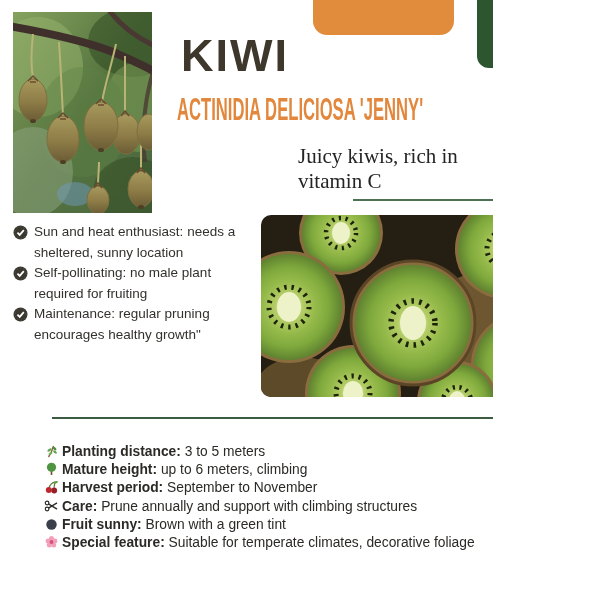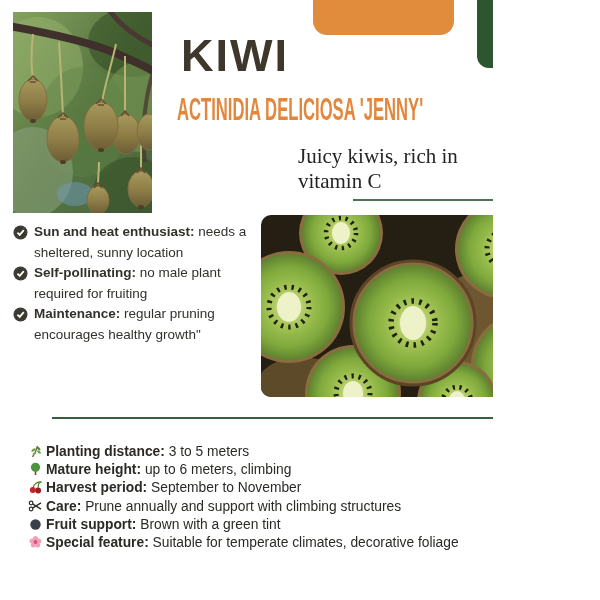--- a/index.html
+++ b/index.html
@@ -22,31 +22,31 @@
             color:#E2873B;white-space:nowrap;transform:scaleX(.52);transform-origin:0 0;}
   .tagline{left:298px;top:144px;font-family:"Liberation Serif",serif;font-size:21px;color:#242424;}
   .tagline-underline{left:353px;top:199px;width:184px;height:2px;background:#4d7153;}
 
   
   .features{left:13px;top:222px;width:243px;margin:0;padding:0;list-style:none;
             font-size:13.5px;line-height:20.5px;color:#33312C;}
   .features li{position:relative;padding-left:21px;}
   .check{position:absolute;left:0;top:3px;width:15px;height:15px;}
   .check svg{display:block;width:100%;height:100%;}
-  .features b{font-weight:bold;}
+  .features b{font-weight:normal;}
 
   
   .photo-right{left:261px;top:215px;width:322px;height:182px;border-radius:10px;overflow:hidden;}
   .photo-right svg{display:block;width:100%;height:100%;}
 
   
   .divider{left:52px;top:417px;width:482px;height:2px;background:#3C5C41;}
   .tips-heading{left:52px;top:422px;width:482px;text-align:center;
                 font-size:15.5px;font-weight:bold;color:#23221E;}
-  .tips{left:28px;top:443px;width:552px;margin:0;padding:0;list-style:none;
+  .tips{left:44px;top:443px;width:552px;margin:0;padding:0;list-style:none;
         font-size:13.8px;line-height:18.2px;color:#2B2A26;white-space:nowrap;}
   .ticon{display:inline-block;width:15px;height:14px;vertical-align:-2px;margin-right:3px;}
   .ticon svg{display:block;width:100%;height:100%;}
   .tips li.indent .ticon{margin-right:8px;}
   .tips b{font-weight:bold;}
 </style>
 </head>
 <body>
 
 <div class="canvas">
@@ -266,21 +266,21 @@
             <line x1="4" y1="9.2" x2="12.5" y2="3.8" stroke="#2e2d29" stroke-width="1.4"></line>
           </svg>
       </span><b>Care:</b>
       <span>Prune annually and support with climbing structures</span>
     </li>
     <li>
       <span class="ticon">
         <svg viewBox="0 0 14 14">
             <circle cx="7" cy="7.5" r="5.2" fill="#3a4049"></circle>
           </svg>
-      </span><b>Fruit support:</b>
+      </span><b>Fruit sunny:</b>
       <span>Brown with a green tint</span>
     </li>
     <li>
       <span class="ticon">
         <svg viewBox="0 0 14 14">
             <g fill="#f2a0b8">
               <circle cx="7" cy="3.6" r="2.5"></circle>
               <circle cx="10.4" cy="6" r="2.5"></circle>
               <circle cx="9.2" cy="9.9" r="2.5"></circle>
               <circle cx="4.8" cy="9.9" r="2.5"></circle>

